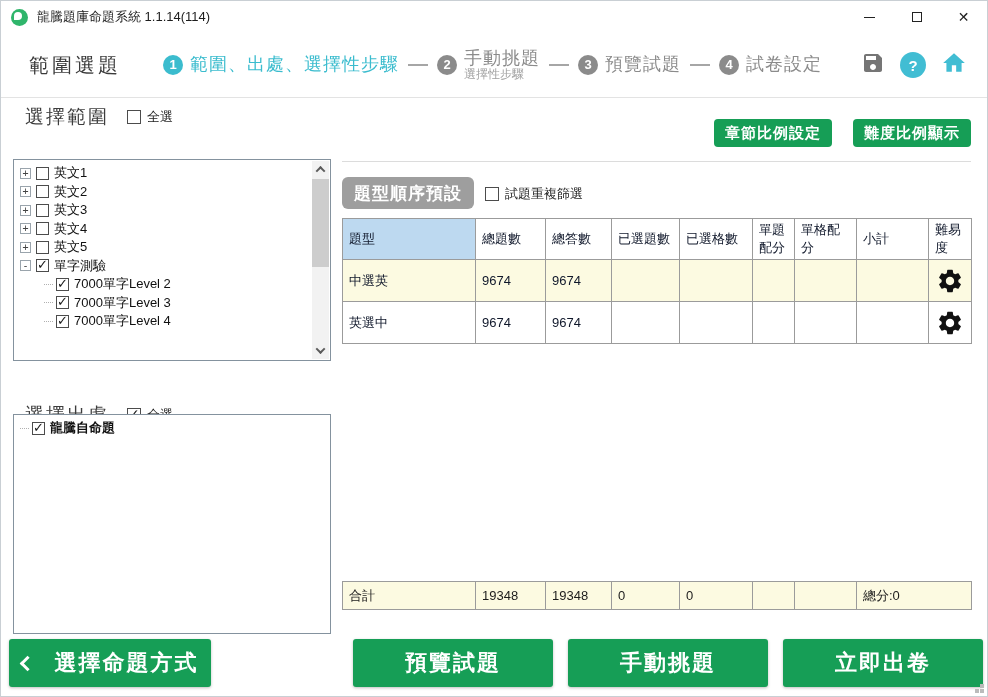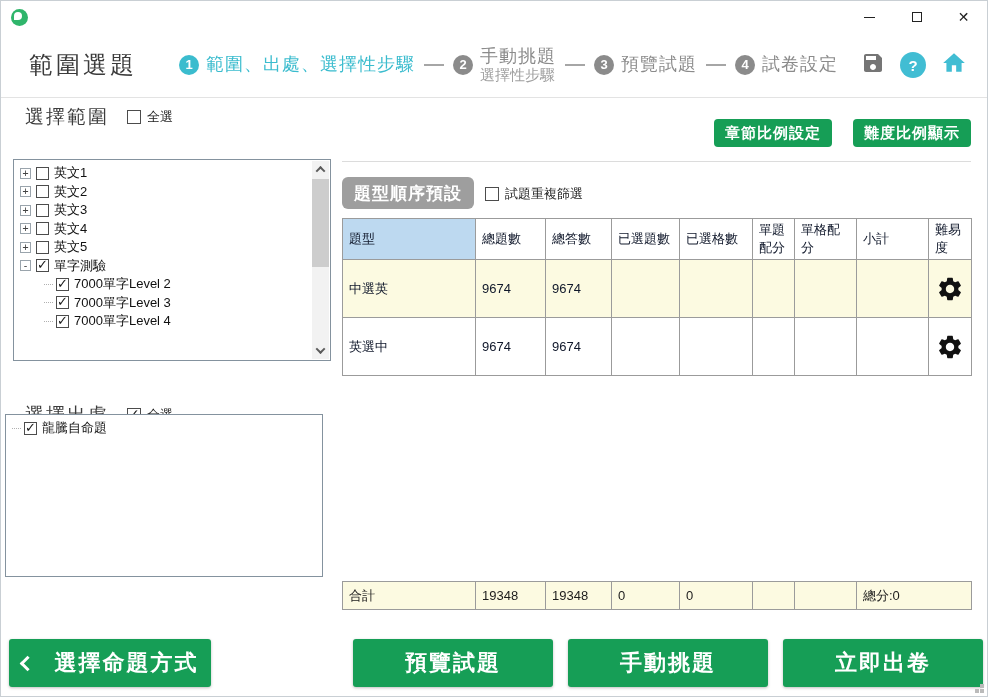--- a/index.html
+++ b/index.html
@@ -19,28 +19,28 @@
   .win-title { font-size:13px; color:#1d1d1d; margin-left:9px; }
   .win-controls { margin-left:auto; display:flex; height:32px; }
   .win-btn { width:47px; height:32px; display:flex; align-items:center; justify-content:center; cursor:default; }
   .glyph-min { width:11px; height:1px; background:#222; display:block; }
   .glyph-max { width:10px; height:10px; border:1px solid #222; display:block; }
   .glyph-close { font-size:14px; color:#222; line-height:1; }
 
   
   .header { position:absolute; top:32px; left:0; right:0; height:64px;
     display:flex; align-items:center; padding:0 20px 0 28px; }
-  .page-title { font-size:24px; color:#3b3b3b; letter-spacing:3px; }
+  .page-title { font-size:20px; color:#3b3b3b; letter-spacing:3px; }
   .steps { display:flex; align-items:center; gap:9px; margin-left:42px; }
   .step { display:flex; align-items:center; gap:7px; }
   .step-circle { width:20px; height:20px; border-radius:50%; background:#8b8b8b;
     color:#fff; font-size:13px; font-weight:bold; display:flex; align-items:center; justify-content:center; }
   .step-labels { display:flex; flex-direction:column; line-height:1.1; }
   .step-main { font-size:18px; color:#8b8b8b; letter-spacing:1px; }
-  .step-sub { font-size:15px; color:#a0a0a0; }
+  .step-sub { font-size:12px; color:#a0a0a0; }
   .step.active .step-circle { background:#3bbcce; }
   .step.active .step-main { color:#3bbcce; }
   .step-dash { width:20px; height:2px; background:#a6a6a6; }
   .header-icons { margin-left:auto; display:flex; align-items:center; gap:15px; }
   .icon-save { width:24px; height:24px; }
   .icon-help { width:26px; height:26px; border-radius:50%; background:#41bdd3; color:#fff;
     font-size:15px; font-weight:bold; display:flex; align-items:center; justify-content:center; }
   .icon-home { width:26px; height:26px; }
   .hr1 { position:absolute; top:96px; left:0; right:0; border-top:1px solid #e3e3e3; }
 
@@ -90,41 +90,42 @@
   .dedupe .cb-label { font-size:13px; color:#1c1c1c; }
 
   table.qtable { position:absolute; left:0; top:117px; border-collapse:collapse;
     table-layout:fixed; width:629px; font-size:13px; color:#0f172a; }
   table.qfoot { position:absolute; left:0; top:480px; border-collapse:collapse;
     table-layout:fixed; width:629px; font-size:13px; color:#1c1c1c; }
   .qtable th, .qtable td, .qfoot td { border:1px solid #9b9b9b; padding:2px 6px;
     text-align:left; font-weight:normal; overflow:hidden; }
   .qtable thead tr { height:36px; background:#fff; }
   .qtable th.col-type { background:#bdd9f0; }
-  .qtable tbody tr { height:58px; }
+  .qtable tbody tr { height:42px; }
   tr.cream, .qfoot tr { background:#fcfae1; }
   .qfoot tr { height:28px; }
   .gear-cell { text-align:center !important; padding:0 !important; }
   .gear-cell svg { width:28px; height:28px; vertical-align:middle; }
 
   
   .btn-big { position:absolute; top:638px; height:48px; background:#169e56; color:#fff;
     border:none; border-radius:3px; font-size:22px; font-weight:bold; letter-spacing:2px;
     font-family:inherit; box-shadow:0 1px 3px rgba(0,0,0,.25);
     display:flex; align-items:center; justify-content:center; gap:22px; }
   .chev-back { width:11px; height:11px; border-left:3px solid #fff; border-top:3px solid #fff;
     transform:rotate(-45deg); flex:none; }
   .grip { position:absolute; right:3px; bottom:3px; width:4px; height:4px; background:#bbb;
     box-shadow:-5px 0 #bbb, 0 -5px #bbb; }
 </style>
 </head>
 <body>
 
 <div class="titlebar">
   <span class="logo"></span>
+  <span class="win-title">龍騰題庫命題系統 1.1.14(114)</span>
   <div class="win-controls">
     <span class="win-btn">
         <span class="glyph-min"></span>
       </span>
     <span class="win-btn">
         <span class="glyph-max"></span>
       </span>
     <span class="win-btn">
         <span class="glyph-close">✕</span>
       </span>
@@ -245,21 +246,21 @@
     </div>
   </div>
 
 <div class="section-head" style="left:24px; top:401px;">
   <span class="section-title">選擇出處</span>
   <span class="head-cb">
     <span class="cb checked" id="source-all-cb"></span>
     <span class="cb-label">全選</span>
   </span>
 </div>
-<div class="tree" id="tree-source" style="left:4px; top:413px; width:318px; height:163px;">
+<div class="tree" id="tree-source" style="left:12px; top:413px; width:318px; height:220px;font-weight:bold;">
     <div class="tree-item">
       <span class="conn"></span>
       <span class="cb checked"></span>
       <span>龍騰自命題</span>
     </div>
   </div>
 
 <div class="right-panel">
   <button class="btn-green-sm" style="right:139px;">章節比例設定</button>
   <button class="btn-green-sm" style="right:0;">難度比例顯示</button>

